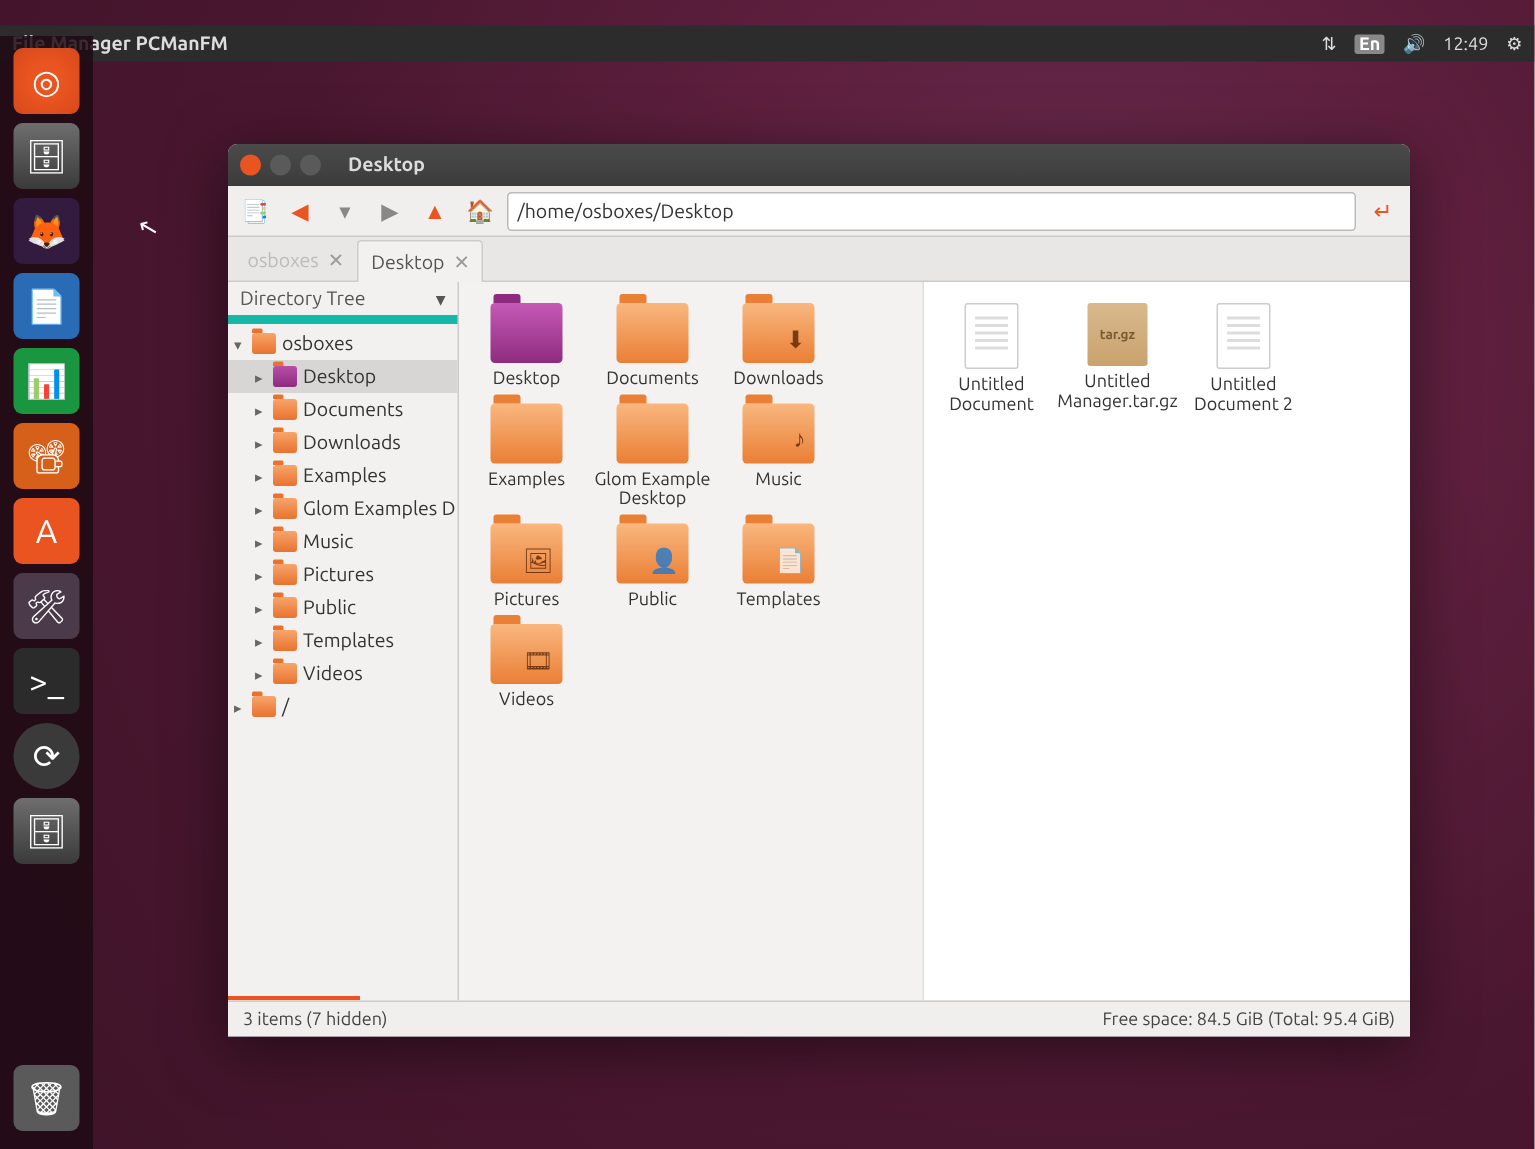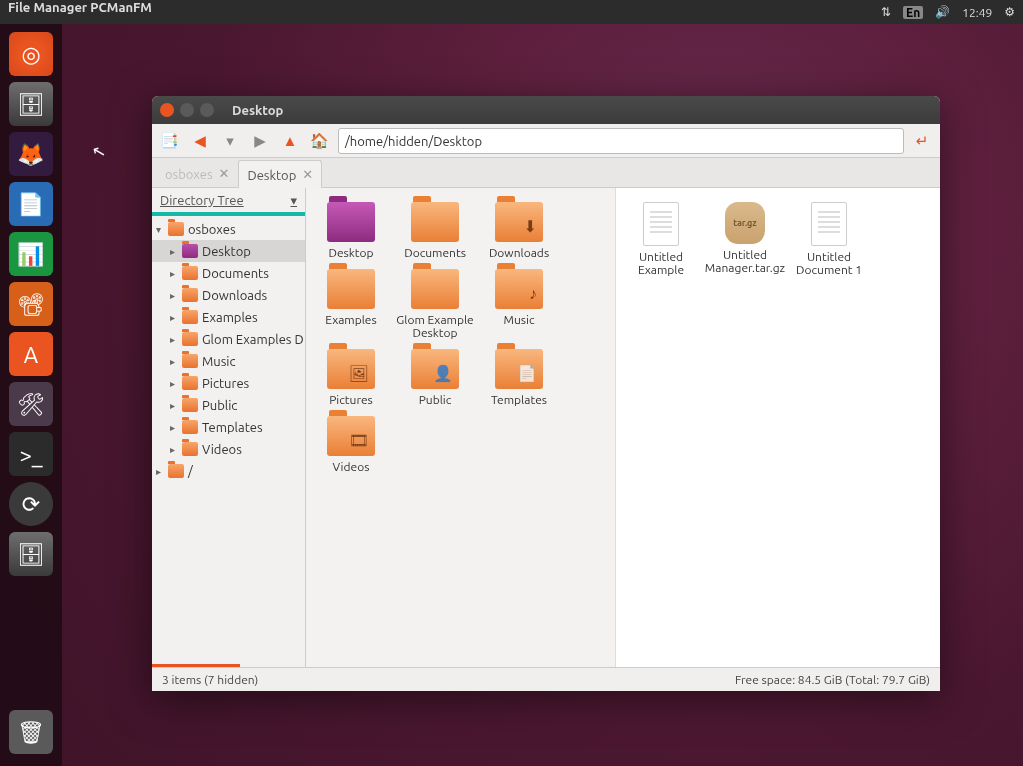--- a/index.html
+++ b/index.html
@@ -1,22 +1,22 @@
 <!DOCTYPE html>
 <html><head>
 <meta charset="utf-8">
 <style>
 * { margin: 0; padding: 0; box-sizing: border-box; font-family: Ubuntu, "Segoe UI", sans-serif; }
 body { width: 1023px; height: 766px; overflow: hidden; background: radial-gradient(circle at 70% 30%, #6a2c50 0%, #5d1f3d 30%, #4a1730 60%, #3e1328 100%); position: relative; }
-.topbar { position: absolute; top: 0; left: 0; right: 0; height: 24px; background: #2c2c2c; color: #ddd; display: flex; padding: 0 8px; font-size: 13px; font-weight: bold; }
+.topbar { position: absolute; top: 17px; left: 0; right: 0; height: 24px; background: #2c2c2c; color: #ddd; display: flex; align-items: center; padding: 0 8px; font-size: 13px; font-weight: bold; }
 .topbar .title { flex: 0 0 auto; }
 .topbar .spacer { flex: 1; }
 .topbar .tray { display: flex; align-items: center; gap: 12px; font-weight: normal; }
 .topbar .tray span { font-size: 12px; }
-.topbar .en-badge { background: #888; color: #000000; padding: 0 3px; border-radius: 2px; font-size: 10px; font-weight: bold; }
+.topbar .en-badge { background: #888; color: #ffffff; padding: 0 3px; border-radius: 2px; font-size: 10px; font-weight: bold; }
 .launcher { position: absolute; top: 24px; left: 0; width: 62px; bottom: 0; background: rgba(30,10,20,0.85); display: flex; flex-direction: column; align-items: center; padding-top: 8px; gap: 6px; }
 .launcher .item { width: 44px; height: 44px; border-radius: 6px; display: flex; align-items: center; justify-content: center; font-size: 22px; color: #fff; cursor: pointer; background: rgba(255,255,255,0.05); }
 .launcher .ubuntu { background: radial-gradient(circle, #e95420 40%, #d6481a 100%); }
 .launcher .files { background: linear-gradient(#6e6e6e, #3a3a3a); }
 .launcher .firefox { background: #331b3f; }
 .launcher .writer { background: #2a6bb5; }
 .launcher .calc { background: #1a9640; }
 .launcher .impress { background: #d6601a; }
 .launcher .software { background: #e95420; }
 .launcher .settings { background: #4a3a4a; }
@@ -31,21 +31,21 @@
 .toolbar .tbtn { width: 24px; height: 24px; display: flex; align-items: center; justify-content: center; color: #888; cursor: pointer; font-size: 15px; }
 .toolbar .tbtn.active { color: #e95420; }
 .toolbar .path { flex: 1; height: 26px; border: 1px solid #bbb; border-radius: 3px; background: #fff; padding: 0 6px; font-size: 13px; display: flex; align-items: center; color: #333; }
 .tabs { height: 30px; background: #e8e7e6; display: flex; align-items: flex-end; border-bottom: 1px solid #ccc; padding-left: 4px; }
 .tabs .tab { height: 28px; padding: 0 8px; display: flex; align-items: center; gap: 6px; font-size: 13px; color: #555; border: 1px solid transparent; border-bottom: none; cursor: pointer; }
 .tabs .tab.inactive { color: #bbb; }
 .tabs .tab.active { background: #f2f1f0; border-color: #ccc; border-radius: 3px 3px 0 0; position: relative; top: 1px; }
 .tabs .tab .x { color: #999; font-size: 13px; }
 .body { flex: 1; display: flex; overflow: hidden; }
 .sidebar { width: 154px; border-right: 1px solid #ccc; display: flex; flex-direction: column; font-size: 13px; color: #333; background: #f2f1f0; }
-.sidebar .header { height: 28px; display: flex; align-items: center; justify-content: space-between; padding: 0 8px; border-bottom: 4px solid #14b8a6; color: #555; text-decoration: underline; }
+.sidebar .header { height: 28px; display: flex; align-items: center; justify-content: space-between; padding: 0 8px; border-bottom: 6px solid #14b8a6; color: #555; }
 .sidebar .tree { flex: 1; overflow: hidden; padding: 2px 0; }
 .tree .node { display: flex; align-items: center; height: 22px; padding-left: 4px; cursor: pointer; white-space: nowrap; }
 .tree .node .arrow { width: 12px; font-size: 10px; color: #666; }
 .tree .node .ficon { width: 16px; height: 14px; margin-right: 4px; background: linear-gradient(#f7a56b, #e9722e); border-radius: 2px; position: relative; }
 .tree .node .ficon::before { content: ""; position: absolute; top: -3px; left: 0; width: 7px; height: 3px; background: #e9722e; border-radius: 1px 1px 0 0; }
 .tree .node.desktop .ficon { background: linear-gradient(#b84ea8, #8d2c7f); }
 .tree .node.lvl1 { padding-left: 18px; }
 .tree .node.selected { background: #d7d6d5; }
 .sidebar .underline { height: 3px; background: #e95420; width: 88px; margin-top: auto; }
 .content { flex: 1; display: flex; background: #fff; }
@@ -54,21 +54,21 @@
 .pane.right { flex: 1; }
 .item-cell { width: 82px; display: flex; flex-direction: column; align-items: center; text-align: center; font-size: 12px; color: #333; padding: 4px 2px; cursor: pointer; }
 .item-cell .icn { width: 48px; height: 40px; margin-bottom: 4px; position: relative; }
 .icn.folder { background: linear-gradient(#f9b77e, #ea7f36); border-radius: 3px; }
 .icn.folder::before { content: ""; position: absolute; top: -6px; left: 2px; width: 18px; height: 6px; background: #ea7f36; border-radius: 2px 2px 0 0; }
 .icn.folder.desktop { background: linear-gradient(#c659b7, #8d2c7f); }
 .icn.folder.desktop::before { background: #8d2c7f; }
 .icn.folder .overlay { position: absolute; right: 6px; bottom: 6px; font-size: 16px; color: rgba(80,30,0,0.75); }
 .icn.doc { background: #fff; border: 1px solid #ccc; width: 36px; height: 44px; border-radius: 2px; }
 .icn.doc::after { content: ""; position: absolute; top: 8px; left: 6px; right: 6px; height: 2px; background: #ddd; box-shadow: 0 5px 0 #ddd, 0 10px 0 #ddd, 0 15px 0 #ddd, 0 20px 0 #ddd; }
-.icn.tar { background: linear-gradient(#d9b98c, #c9a26e); width: 40px; height: 42px; border-radius: 13px; display: flex; align-items: center; justify-content: center; font-size: 9px; color: #7a5a30; font-weight: bold; }
+.icn.tar { background: linear-gradient(#d9b98c, #c9a26e); width: 40px; height: 42px; border-radius: 2px; display: flex; align-items: center; justify-content: center; font-size: 9px; color: #7a5a30; font-weight: bold; }
 .statusbar { height: 24px; border-top: 1px solid #ccc; background: #f0efee; display: flex; align-items: center; padding: 0 10px; font-size: 12px; color: #444; justify-content: space-between; }
 .cursor { position: absolute; left: 92px; top: 142px; font-size: 16px; color: #fff; transform: rotate(-15deg); pointer-events: none; }
 </style>
 </head>
 <body>
 
 <div class="topbar">
   <span class="title">File Manager PCManFM</span>
   <span class="spacer"></span>
   <div class="tray">
@@ -106,21 +106,21 @@
     <span>Desktop</span>
   </div>
 
   <div class="toolbar">
     <div class="tbtn">📑</div>
     <div class="tbtn active">◀</div>
     <div class="tbtn">▾</div>
     <div class="tbtn">▶</div>
     <div class="tbtn active">▲</div>
     <div class="tbtn">🏠</div>
-    <div class="path">/home/hidden/Desktop</div>
+    <div class="path">/home/osboxes/Desktop</div>
     <div class="tbtn active">↵</div>
   </div>
 
   <div class="tabs" id="tabs">
       <div class="tab inactive">
         <span>osboxes</span>
         <span class="x">✕</span>
       </div>
       <div class="tab active">
         <span>Desktop</span>
@@ -249,33 +249,33 @@
           <div class="item-cell">
             <div class="icn folder ">
               <span class="overlay">🎞</span>
             </div>
             <span>Videos</span>
           </div>
         </div>
       <div class="pane right" id="rightpane">
           <div class="item-cell">
             <div class="icn doc"></div>
-            <span>Untitled Example</span>
+            <span>Untitled Document</span>
           </div>
           <div class="item-cell">
             <div class="icn tar">tar.gz</div>
             <span>Untitled Manager.tar.gz</span>
           </div>
           <div class="item-cell">
             <div class="icn doc"></div>
-            <span>Untitled Document 1</span>
+            <span>Untitled Document 2</span>
           </div>
         </div>
     </div>
   </div>
 
   <div class="statusbar">
     <span>3 items (7 hidden)</span>
-    <span>Free space: 84.5 GiB (Total: 79.7 GiB)</span>
+    <span>Free space: 84.5 GiB (Total: 95.4 GiB)</span>
   </div>
 </div>
 
 <div class="cursor">↖</div>
 
 </body></html>

